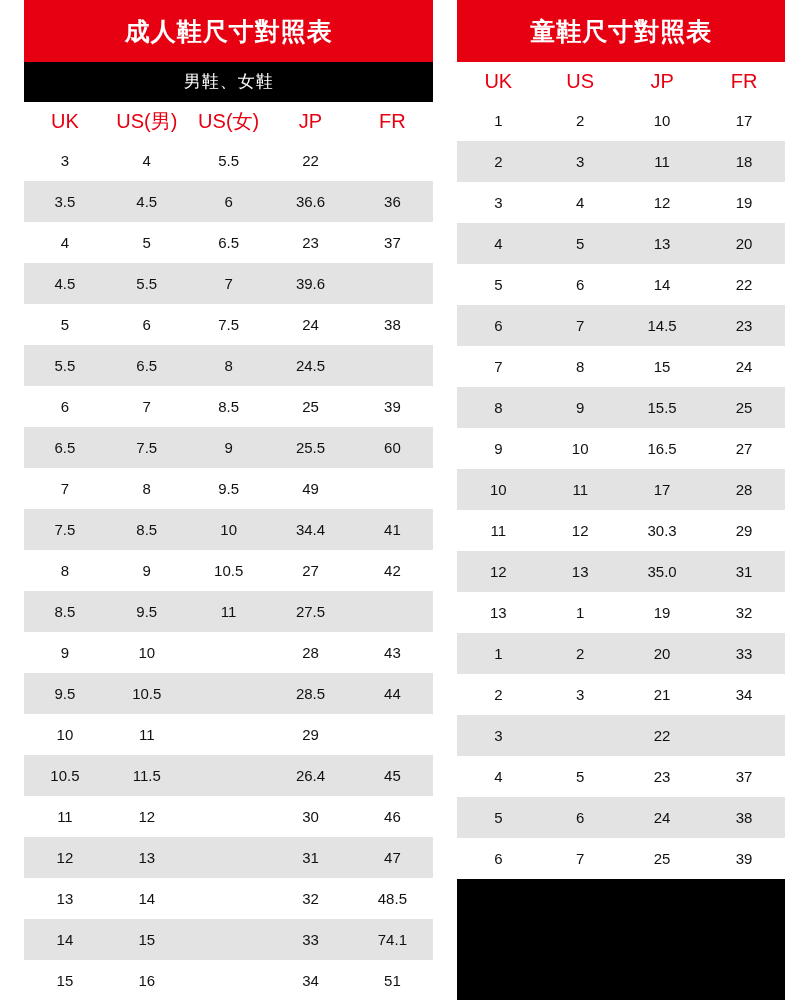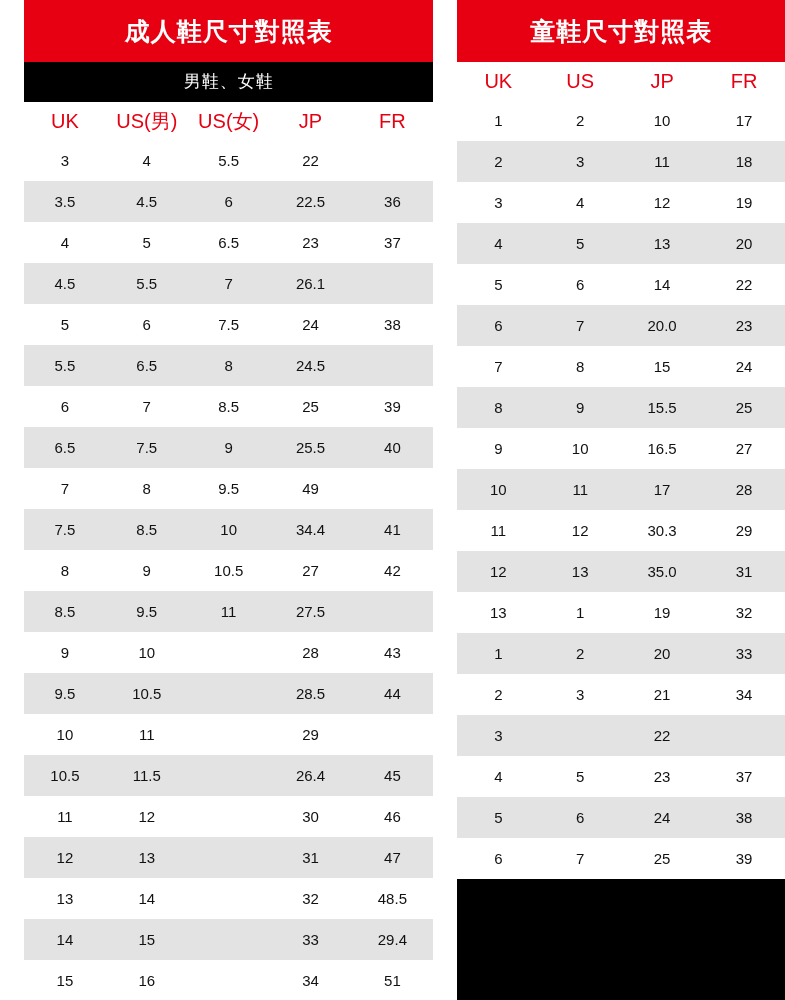--- a/index.html
+++ b/index.html
@@ -100,35 +100,35 @@
               <td>3</td>
               <td>4</td>
               <td>5.5</td>
               <td>22</td>
               <td></td>
             </tr>
             <tr class="alt">
               <td>3.5</td>
               <td>4.5</td>
               <td>6</td>
-              <td>22.5</td>
+              <td>36.6</td>
               <td>36</td>
             </tr>
             <tr>
               <td>4</td>
               <td>5</td>
               <td>6.5</td>
               <td>23</td>
               <td>37</td>
             </tr>
             <tr class="alt">
               <td>4.5</td>
               <td>5.5</td>
               <td>7</td>
-              <td>26.1</td>
+              <td>39.6</td>
               <td></td>
             </tr>
             <tr>
               <td>5</td>
               <td>6</td>
               <td>7.5</td>
               <td>24</td>
               <td>38</td>
             </tr>
             <tr class="alt">
@@ -143,21 +143,21 @@
               <td>7</td>
               <td>8.5</td>
               <td>25</td>
               <td>39</td>
             </tr>
             <tr class="alt">
               <td>6.5</td>
               <td>7.5</td>
               <td>9</td>
               <td>25.5</td>
-              <td>40</td>
+              <td>60</td>
             </tr>
             <tr>
               <td>7</td>
               <td>8</td>
               <td>9.5</td>
               <td>49</td>
               <td></td>
             </tr>
             <tr class="alt">
               <td>7.5</td>
@@ -227,21 +227,21 @@
               <td>14</td>
               <td></td>
               <td>32</td>
               <td>48.5</td>
             </tr>
             <tr class="alt">
               <td>14</td>
               <td>15</td>
               <td></td>
               <td>33</td>
-              <td>29.4</td>
+              <td>74.1</td>
             </tr>
             <tr>
               <td>15</td>
               <td>16</td>
               <td></td>
               <td>34</td>
               <td>51</td>
             </tr>
           </tbody>
       </table>
@@ -288,21 +288,21 @@
             </tr>
             <tr>
               <td>5</td>
               <td>6</td>
               <td>14</td>
               <td>22</td>
             </tr>
             <tr class="alt">
               <td>6</td>
               <td>7</td>
-              <td>20.0</td>
+              <td>14.5</td>
               <td>23</td>
             </tr>
             <tr>
               <td>7</td>
               <td>8</td>
               <td>15</td>
               <td>24</td>
             </tr>
             <tr class="alt">
               <td>8</td>

